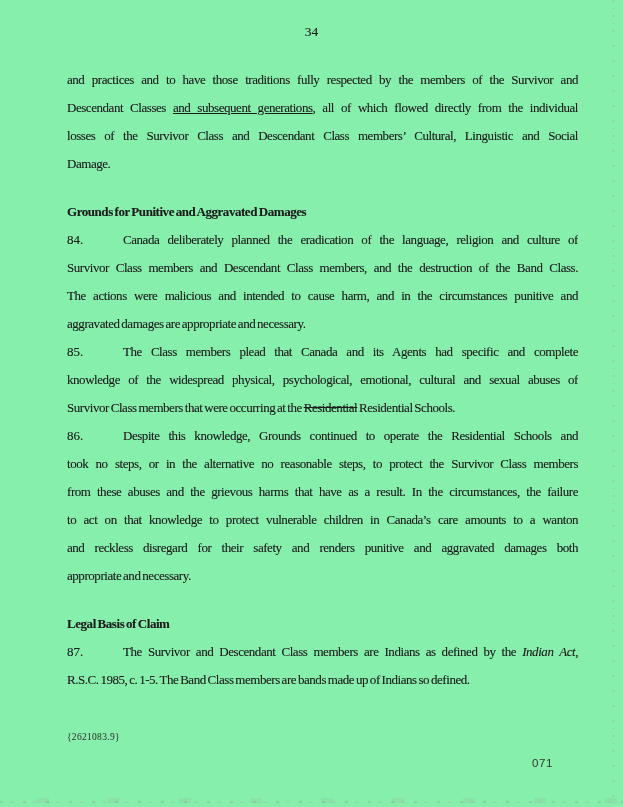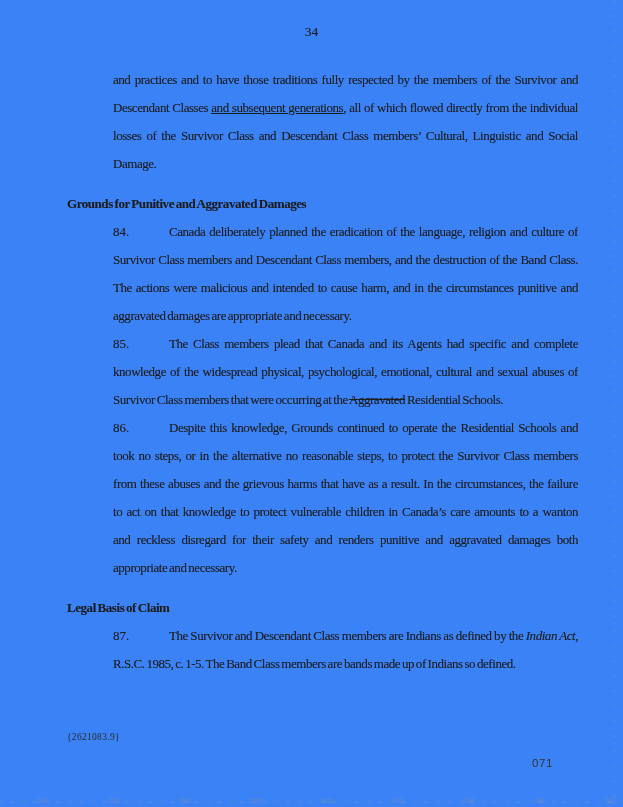--- a/index.html
+++ b/index.html
@@ -1,42 +1,41 @@
 <!DOCTYPE html>
 <html><head>
 <meta charset="utf-8">
 <style>
   html,body{margin:0;padding:0;background:#e8e8e8;}
   .page{
     position:relative;
     width:623px;height:807px;
-    background:#3b82f6;
+    background:#86efac;
     overflow:hidden;
     font-family:"Liberation Serif", serif;
     color:#1d1d1d;
     text-shadow:0 0 0.5px rgba(30,30,30,0.35);
   }
   .page-number{
     position:absolute;top:24px;left:0;width:623px;
     text-align:center;font-size:13.5px;line-height:16px;
   }
   .doc-body{
     position:absolute;left:67px;top:66px;width:511px;
     font-size:13px;line-height:28px;
     letter-spacing:-0.45px;word-spacing:-1px;
   }
-  .doc-body > * + *{margin-top:12px;}
+  .doc-body > * + *{margin-top:20px;}
   .heading{font-weight:bold;line-height:28px;}
   .para{margin:0;}
   .line{
     text-align:justify;
     text-align-last:justify;
     height:28px;
     overflow:hidden;
-    margin-left:46px;
   }
   .line.last{text-align-last:left;}
   .pnum{display:inline-block;width:56px;letter-spacing:0;}
   .u{text-decoration:underline;}
   .strike{text-decoration:line-through;}
   .i{font-style:italic;font-family:Liberation Serif, serif;}
   .footer-ref{
     position:absolute;left:67px;top:732px;
     font-size:9.5px;letter-spacing:0.3px;color:#2b2b2b;
     text-shadow:none;
@@ -81,21 +80,21 @@
       <div class="heading">Grounds for Punitive and Aggravated Damages</div>
       <div class="para">
         <div class="line"><span class="pnum">84.</span><span>Canada deliberately planned the eradication of the language, religion and culture of</span></div>
         <div class="line"><span>Survivor Class members and Descendant Class members, and the destruction of the Band Class.</span></div>
         <div class="line"><span>The actions were malicious and intended to cause harm, and in the circumstances punitive and</span></div>
         <div class="line last"><span>aggravated damages are appropriate and necessary.</span></div>
       </div>
       <div class="para">
         <div class="line"><span class="pnum">85.</span><span>The Class members plead that Canada and its Agents had specific and complete</span></div>
         <div class="line"><span>knowledge of the widespread physical, psychological, emotional, cultural and sexual abuses of</span></div>
-        <div class="line last"><span>Survivor Class members that were occurring at the </span><span class="strike">Aggravated</span><span> Residential Schools.</span></div>
+        <div class="line last"><span>Survivor Class members that were occurring at the </span><span class="strike">Residential</span><span> Residential Schools.</span></div>
       </div>
       <div class="para">
         <div class="line"><span class="pnum">86.</span><span>Despite this knowledge, Grounds continued to operate the Residential Schools and</span></div>
         <div class="line"><span>took no steps, or in the alternative no reasonable steps, to protect the Survivor Class members</span></div>
         <div class="line"><span>from these abuses and the grievous harms that have as a result.  In the circumstances, the failure</span></div>
         <div class="line"><span>to act on that knowledge to protect vulnerable children in Canada’s care amounts to a wanton</span></div>
         <div class="line"><span>and reckless disregard for their safety and renders punitive and aggravated damages both</span></div>
         <div class="line last"><span>appropriate and necessary.</span></div>
       </div>
       <div class="heading">Legal Basis of Claim</div>

